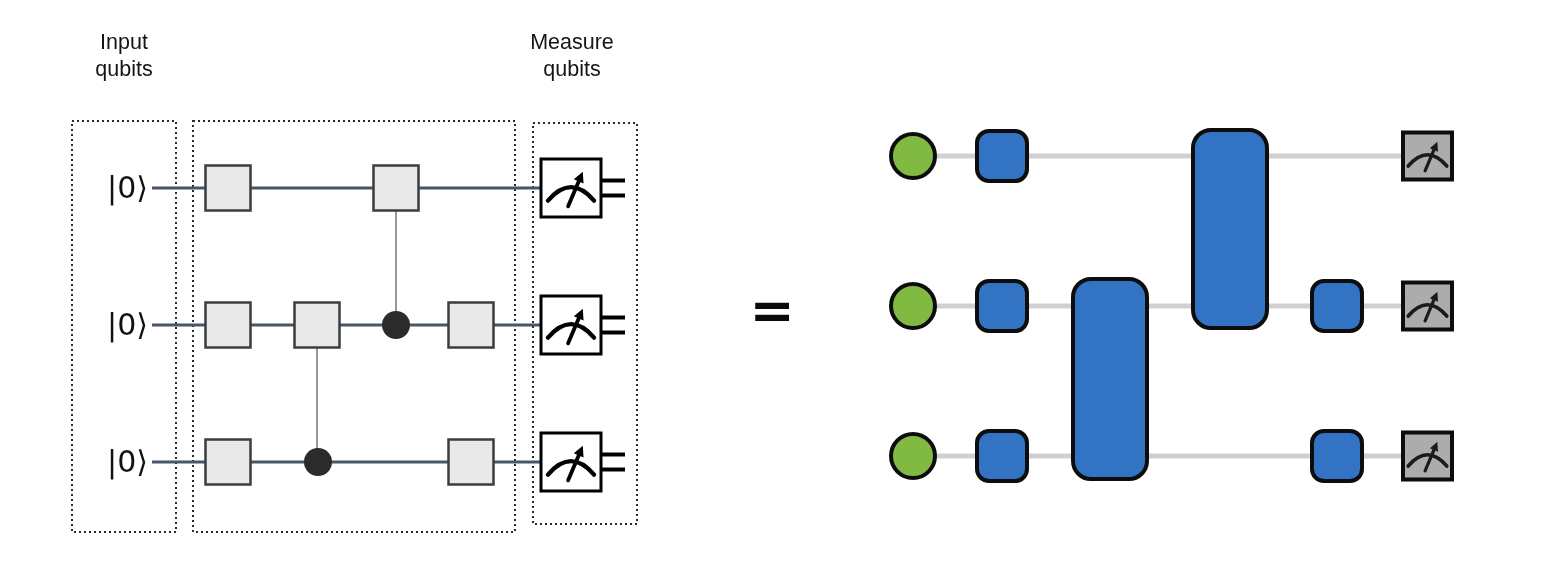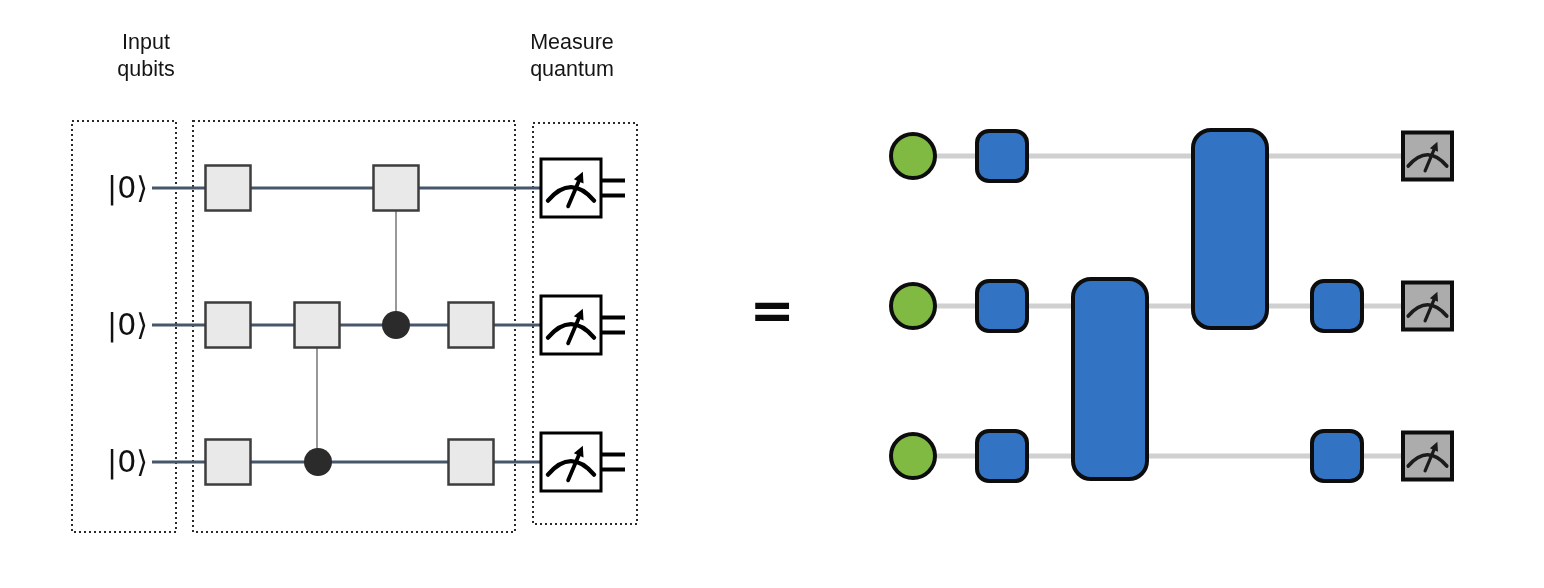--- a/index.html
+++ b/index.html
@@ -1,21 +1,21 @@
 <!DOCTYPE html>
 <html><head>
 <meta charset="utf-8">
 <style>
   html,body{margin:0;padding:0;background:#ffffff;}
   #canvas{position:relative;width:1544px;height:588px;background:#ffffff;overflow:hidden;
           font-family:"Liberation Sans",sans-serif;}
   #diagram{position:absolute;left:0;top:0;}
   .hdr{position:absolute;transform:translateX(-50%);text-align:center;
        font-size:21.5px;line-height:1.27;color:#151515;white-space:pre-line;}
-  #hdr-input{left:124px;top:29px;margin-left:22px;}
+  #hdr-input{left:124px;top:29px;}
   #hdr-gates{left:339px;top:15px;}
   #hdr-measure{left:572px;top:29px;}
   #equals{position:absolute;left:772px;top:283px;height:54px;transform:translateX(-50%);
           display:flex;align-items:center;font-family:"DejaVu Sans",sans-serif;
           font-size:54px;font-weight:bold;color:#0a0a0a;}
 </style>
 </head>
 <body>
 
 <div id="canvas">
@@ -80,15 +80,15 @@
       <line x1="1425.0892" y1="320.8576" x2="1433.9288" y2="299.964" stroke="#1b1b1b" stroke-width="3.2144" stroke-linecap="round"></line>
       <polygon points="1437.38428,291.84764 1437.98698,301.69174 1429.87062,298.23626" fill="#1b1b1b"></polygon>
       <rect x="1403" y="432.5" width="49" height="47" fill="#acacac" stroke="#0d0d0d" stroke-width="4"></rect>
       <path d="M 1408.2136 466.036 Q 1427.5 443.5352 1446.7864 466.036" fill="none" stroke="#1b1b1b" stroke-width="3.6162" stroke-linecap="round"></path>
       <line x1="1425.0892" y1="470.8576" x2="1433.9288" y2="449.964" stroke="#1b1b1b" stroke-width="3.2144" stroke-linecap="round"></line>
       <polygon points="1437.38428,441.84764 1437.98698,451.69174 1429.87062,448.23626" fill="#1b1b1b"></polygon>
     </svg>
   <div class="hdr" id="hdr-input">Input
 qubits</div>
   <div class="hdr" id="hdr-measure">Measure
-quantum</div>
+qubits</div>
   <div id="equals">=</div>
 </div>
 
 </body></html>

